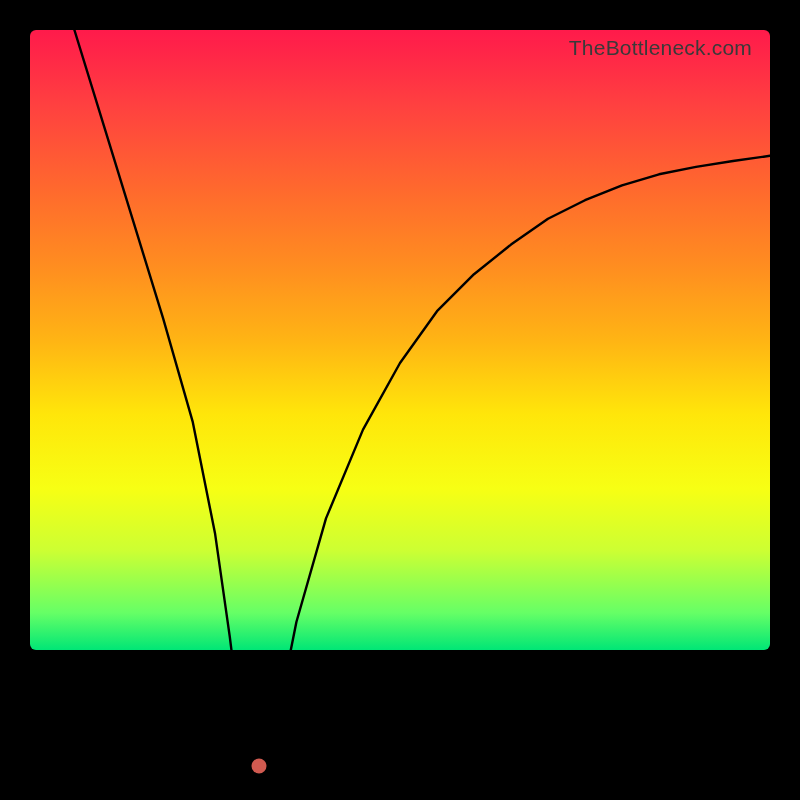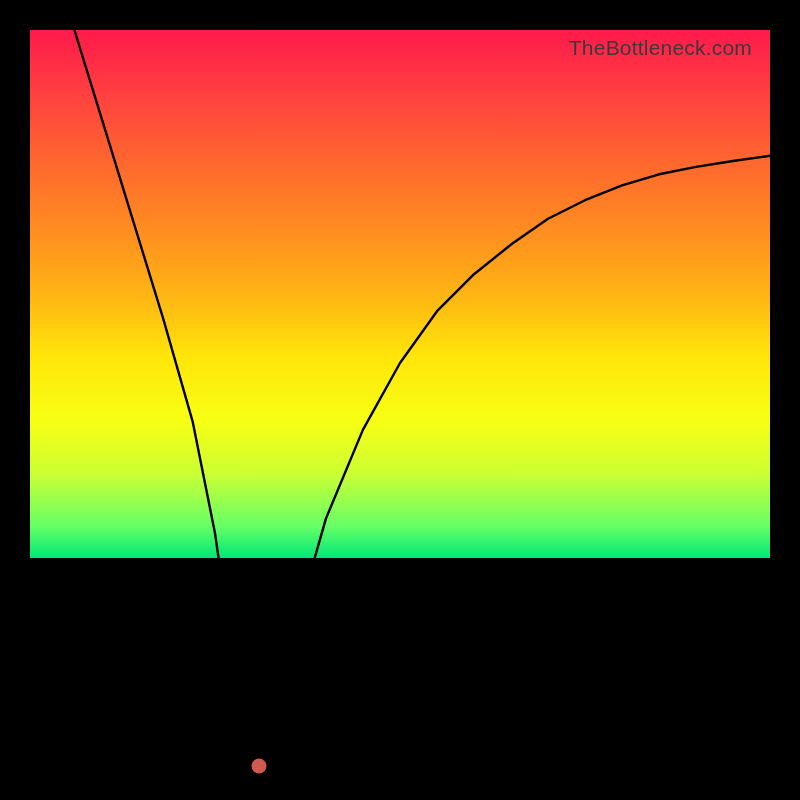--- a/index.html
+++ b/index.html
@@ -15,34 +15,35 @@
     position: relative;
     width: 800px;
     height: 800px;
     background: #000;
   }
   .plot {
     position: absolute;
     left: 30px;
     top: 30px;
     width: 740px;
-    height: 528px;
+    height: 620px;
     background: linear-gradient(
       to bottom,
       #ff1a4b 0%,
       #ff4040 12%,
       #ff6a2d 26%,
       #ff8d20 38%,
       #ffb414 50%,
       #ffe60a 62%,
       #f7ff14 74%,
       #ccff33 84%,
       #66ff66 94%,
       #00e676 100%
     );
+    border-radius: 6px;
   }
   .watermark {
     position: absolute;
     top: 6px;
     right: 18px;
     color: #3a3a3a;
     font-size: 21px;
     font-weight: 500;
     letter-spacing: 0.2px;
     user-select: none;

